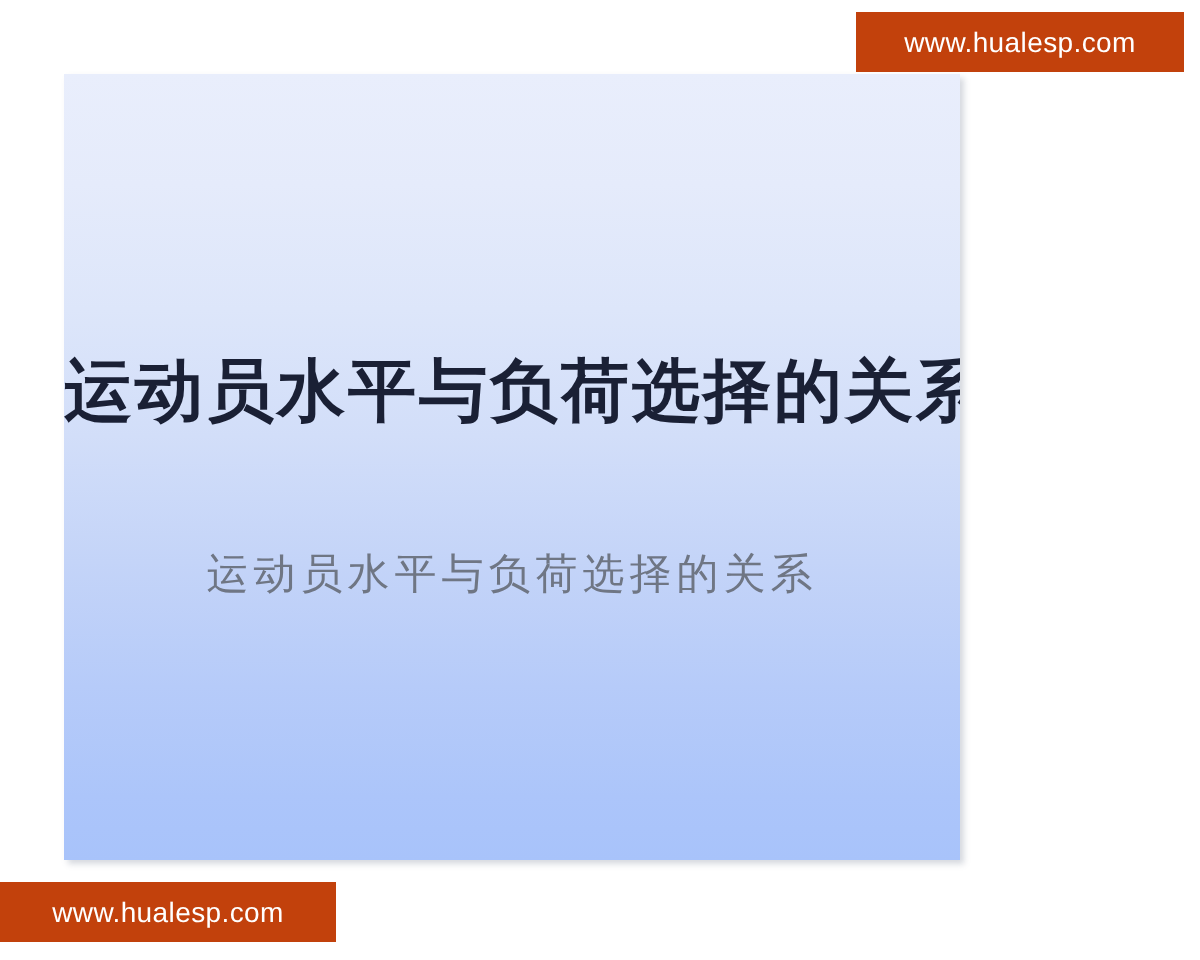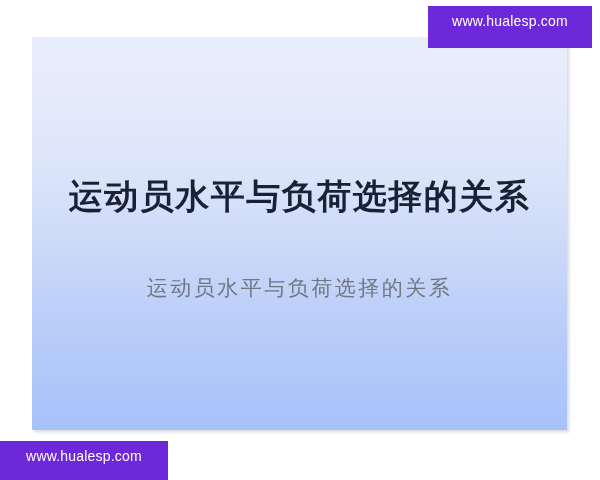--- a/index.html
+++ b/index.html
@@ -13,21 +13,21 @@
     font-family: "Liberation Sans", "DejaVu Sans", sans-serif;
     overflow: hidden;
     position: relative;
   }
 
   
   #slide-canvas {
     position: absolute;
     left: 32px;
     top: 37px;
-    width: 535px;
+    width: 448px;
     height: 393px;
     background: linear-gradient(to bottom,
         #e9eefc 0%,
         #e5ebfb 14%,
         #dde6fa 30%,
         #d2def9 46%,
         #c4d4f8 62%,
         #b6cbf9 78%,
         #acc5fa 92%,
         #a8c3fa 100%);
@@ -59,26 +59,26 @@
     color: #6f7684;
     letter-spacing: 2.5px;
     line-height: 1.15;
     margin: 60px 0 0 0;
     white-space: nowrap;
   }
 
   
   .watermark {
     position: absolute;
-    background: #6d28d9;
+    background: #c2410c;
     color: #ffffff;
     font-size: 14px;
     letter-spacing: 0.2px;
     line-height: 30px;
-    height: 42px;
+    height: 30px;
     text-align: center;
     white-space: nowrap;
   }
   #watermark-top-right {
     right: 8px;
     top: 6px;
     width: 164px;
   }
   #watermark-bottom-left {
     left: 0;

